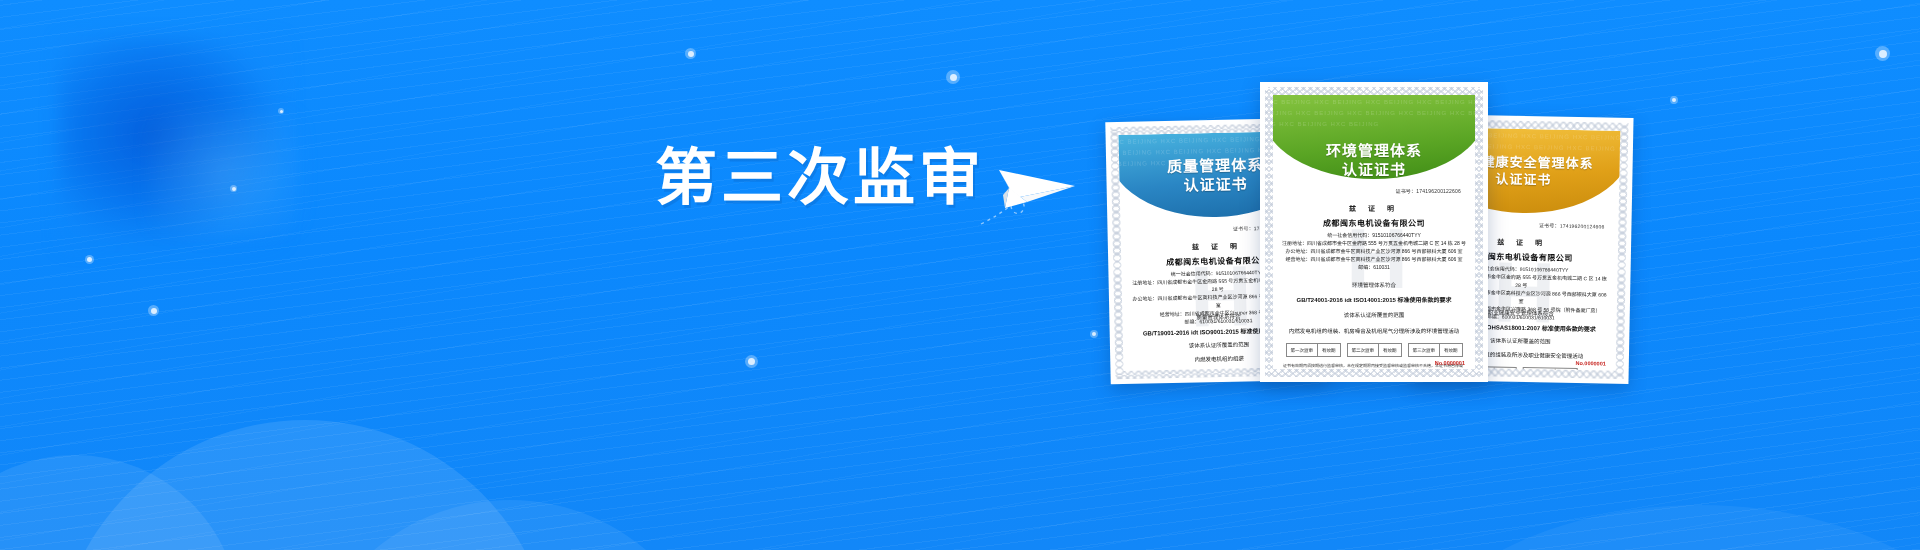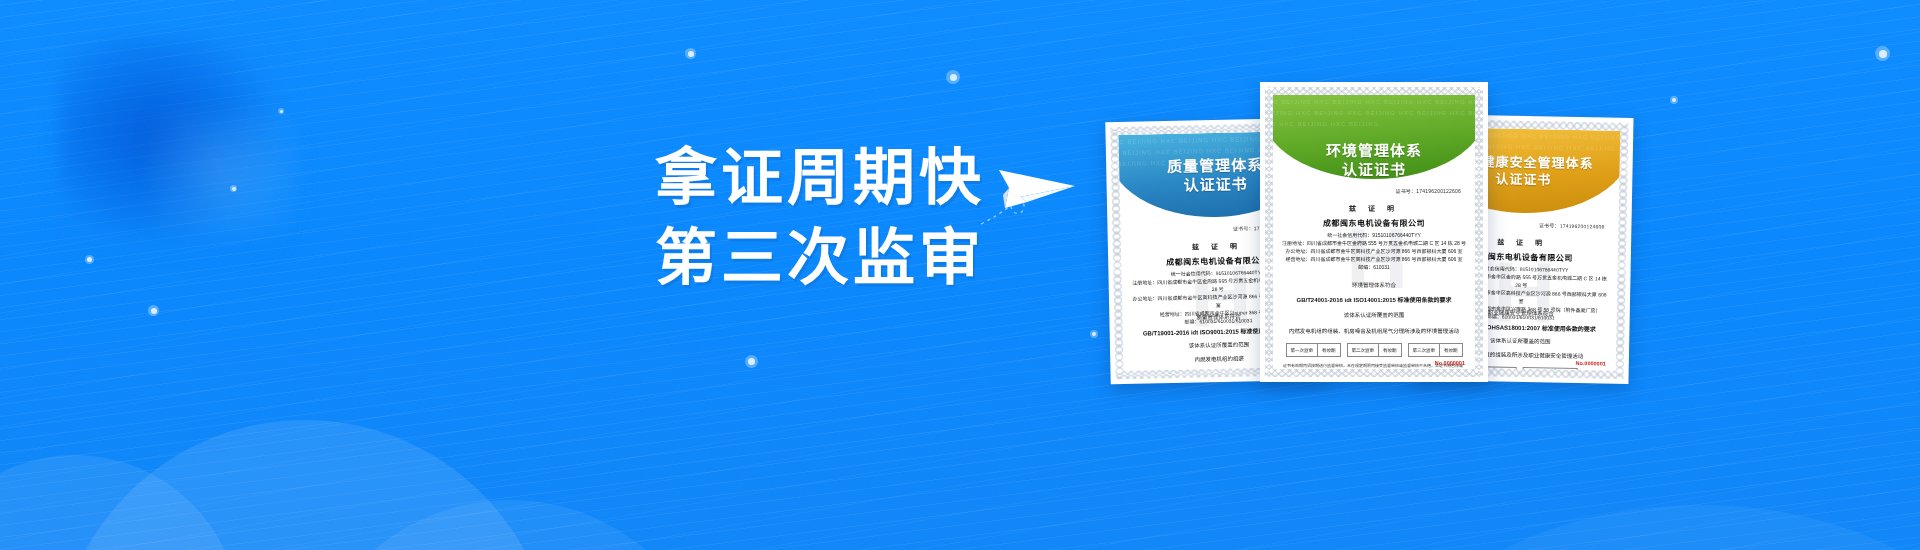--- a/index.html
+++ b/index.html
@@ -229,21 +229,20 @@
         <div class="ring"></div>
         <div class="core" style="width: 4px; height: 4px; left: 2px; top: 2px;"></div>
       </div>
       <div class="dot" style="left: 1875px; top: 46px; width: 15px; height: 15px;">
         <div class="ring"></div>
         <div class="core" style="width: 8px; height: 8px; left: 3.5px; top: 3.5px;"></div>
       </div>
     </div>
 
   <div class="headline">
-    <div class="hl-line">拿证周期快</div>
     <div class="hl-line">第三次监审</div>
   </div>
 
   <div class="plane-wrap">
     <svg width="120" height="80" viewBox="0 0 120 80">
       <path d="M6 66 C 18 60, 28 54, 36 47" stroke="rgba(255,255,255,.55)" stroke-width="1.4" fill="none" stroke-dasharray="3 4"></path>
       <path d="M36 47 C 44 40, 52 44, 48 52 C 45 58, 36 56, 36 47 Z" stroke="rgba(255,255,255,.55)" stroke-width="1.4" fill="none" stroke-dasharray="3 4"></path>
       <polygon points="24,12 100,28 40,40" fill="#ffffff"></polygon>
       <polygon points="24,12 40,40 34,30" fill="#e8edf2"></polygon>
       <polygon points="34,30 40,40 100,28 52,44" fill="#f7f9fb"></polygon>

